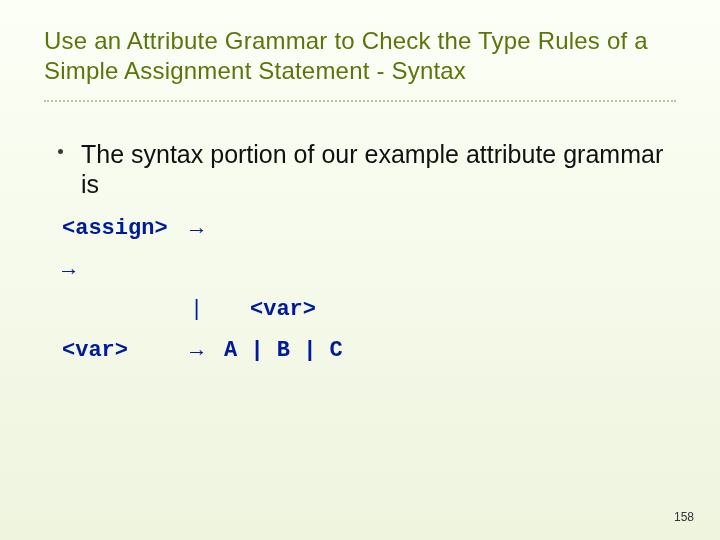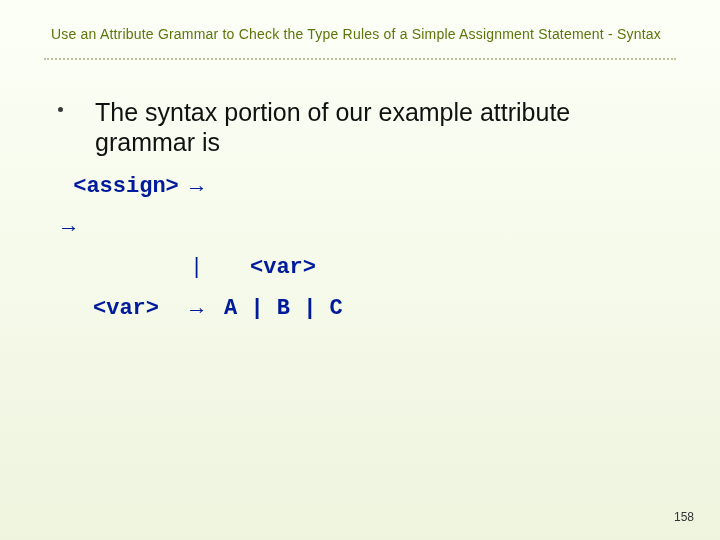--- a/index.html
+++ b/index.html
@@ -15,39 +15,39 @@
   }
   .slide {
     box-sizing: border-box;
     width: 720px;
     height: 540px;
     padding: 26px 44px 0 44px;
     position: relative;
   }
   .title {
     color: #5a760a;
-    font-size: 14px;
+    font-size: 24px;
     line-height: 1.25;
     font-weight: 400;
-    margin: 0 0 14px 7px;
+    margin: 0 0 14px 0;
     letter-spacing: 0.2px;
   }
   .dots {
     height: 1px;
     border: none;
     border-top: 2px dotted #b9c89a;
     margin: 2px 0 36px 0;
   }
   .body {
     padding-left: 14px;
   }
   .bullet {
     display: flex;
     align-items: flex-start;
-    gap: 32px;
+    gap: 18px;
     font-size: 25px;
     line-height: 1.2;
     margin-bottom: 10px;
     color: #111;
   }
   .bullet .dot {
     margin-top: 10px;
     width: 5px;
     height: 5px;
     border-radius: 50%;
@@ -63,21 +63,20 @@
     align-items: baseline;
     font-family: "Courier New", Courier, monospace;
     font-weight: bold;
     font-size: 22px;
     color: #001a9c;
     line-height: 1.85;
   }
   .col-lhs {
     width: 128px;
     flex: 0 0 auto;
-    text-align: center;
   }
   .col-arrow {
     width: 34px;
     flex: 0 0 auto;
     text-align: left;
     font-weight: normal;
   }
   .col-rhs {
     flex: 1 1 auto;
   }

